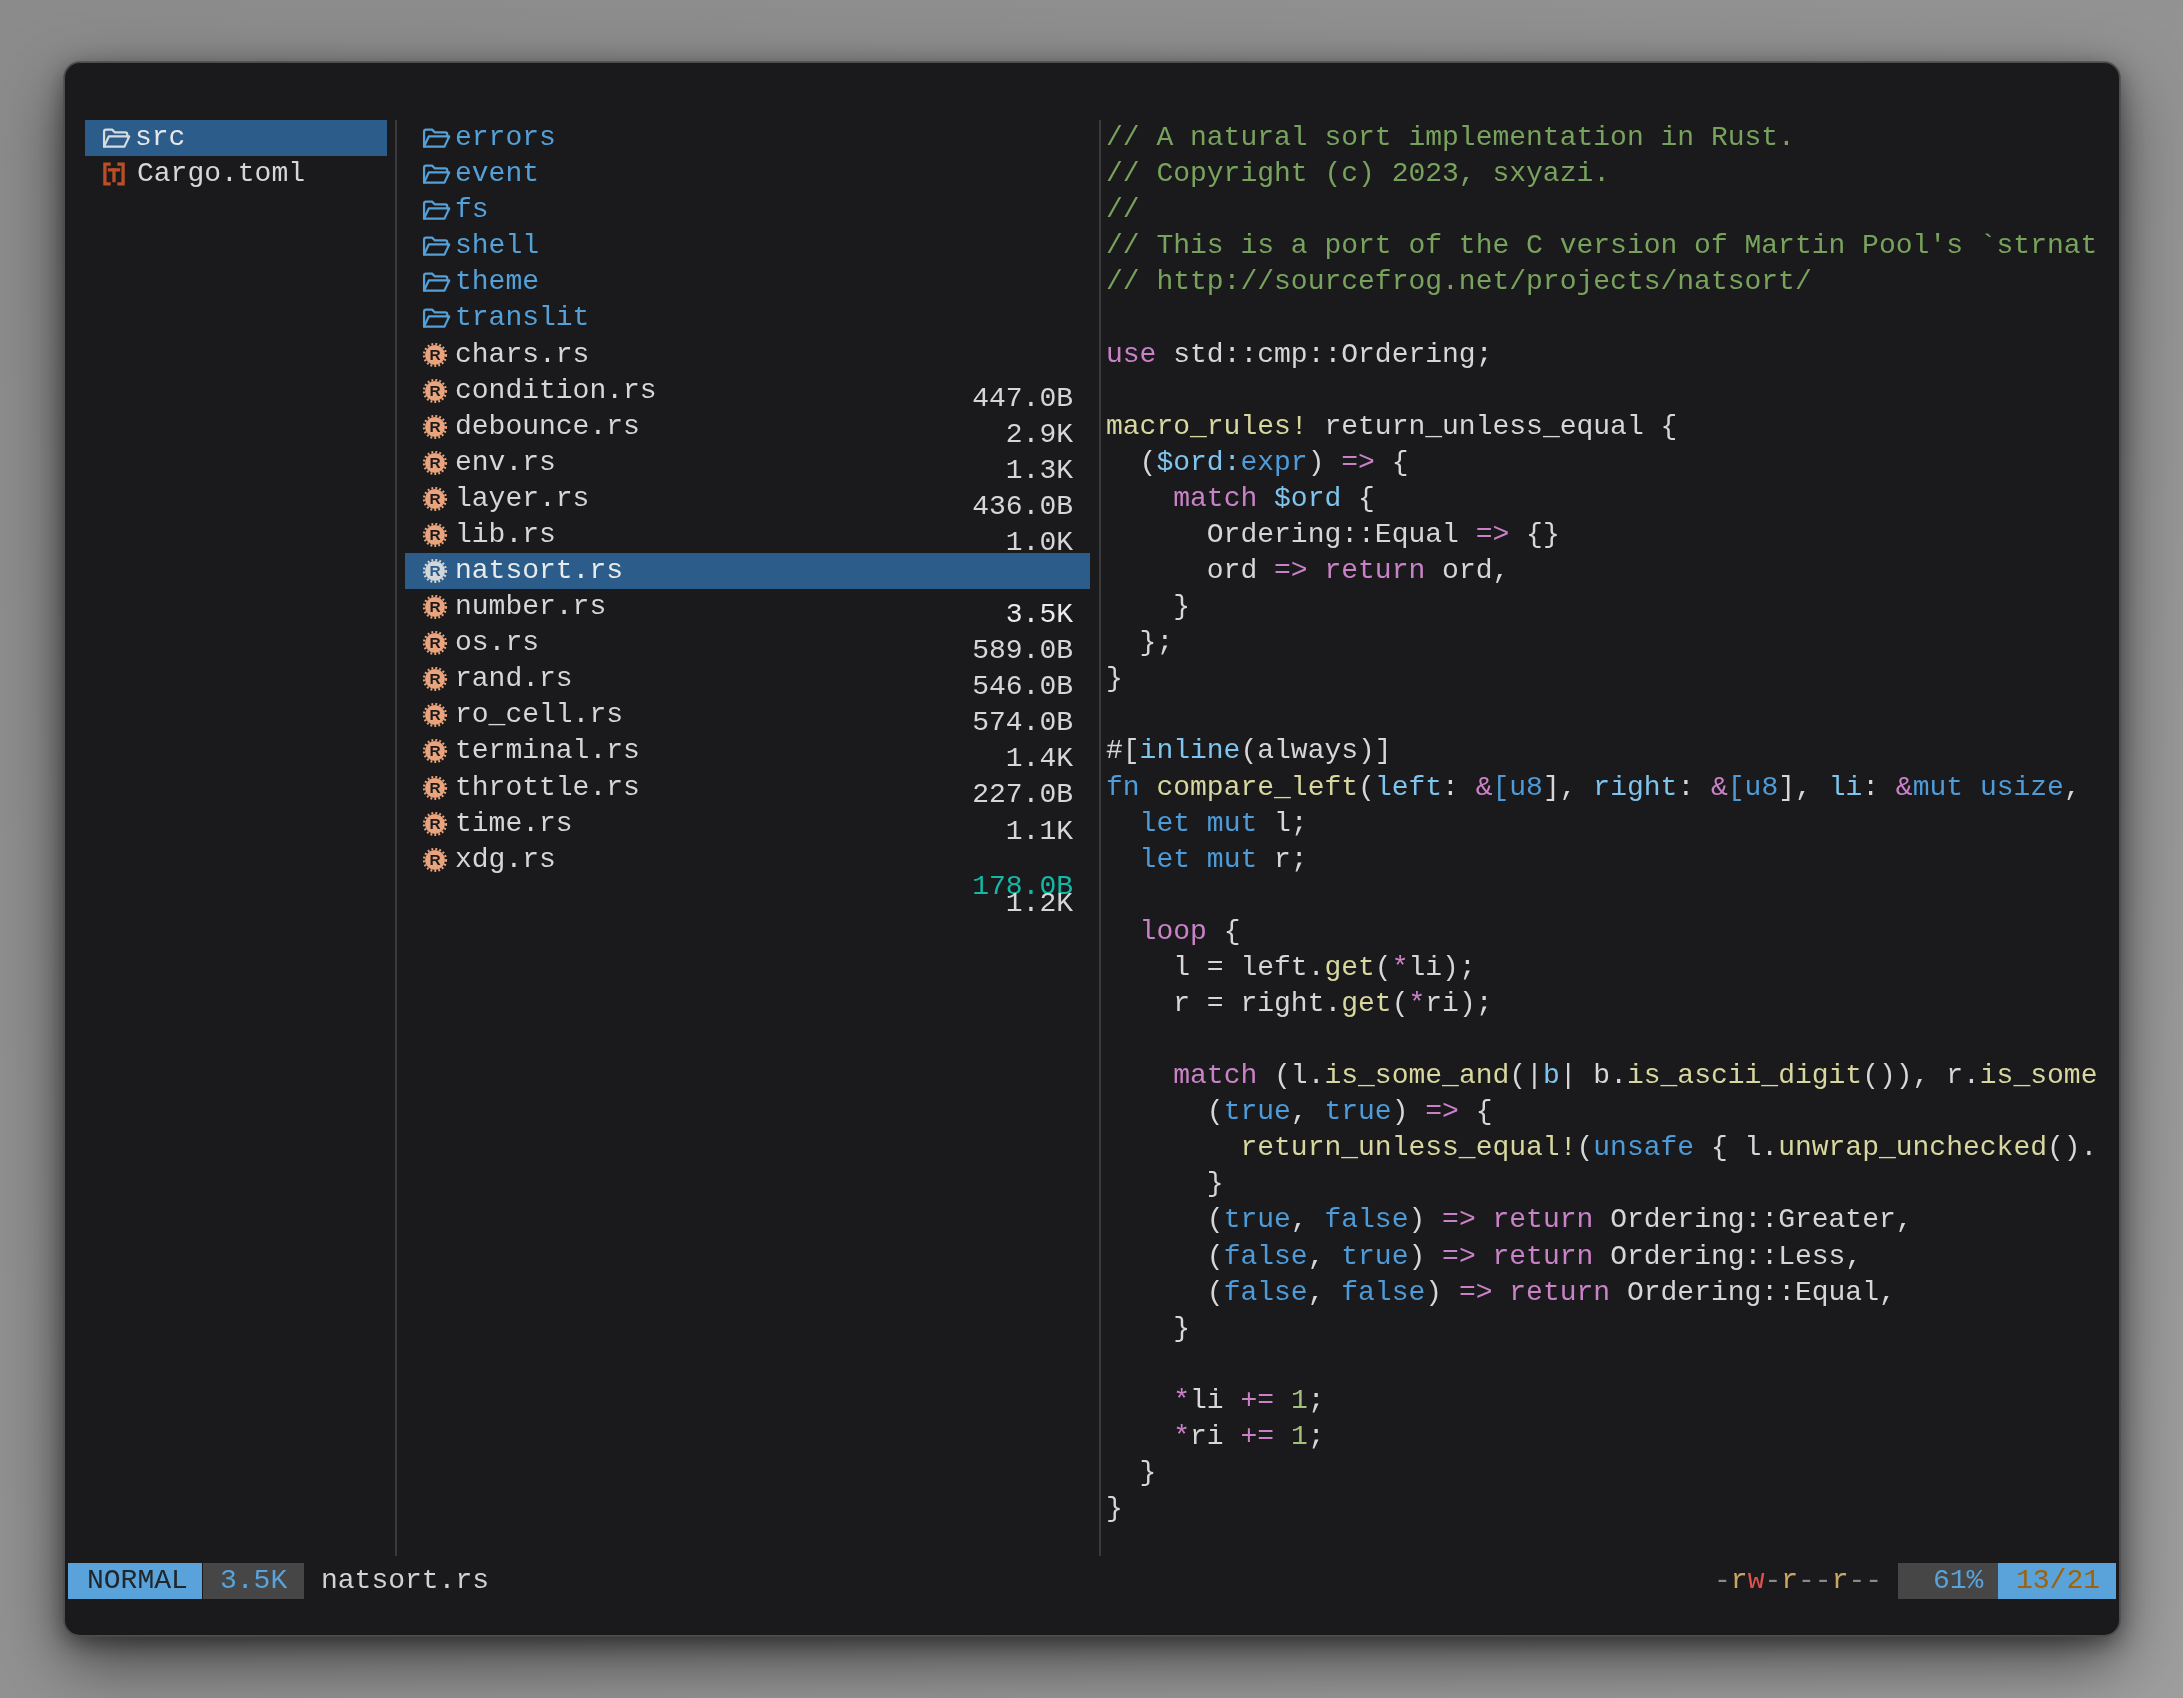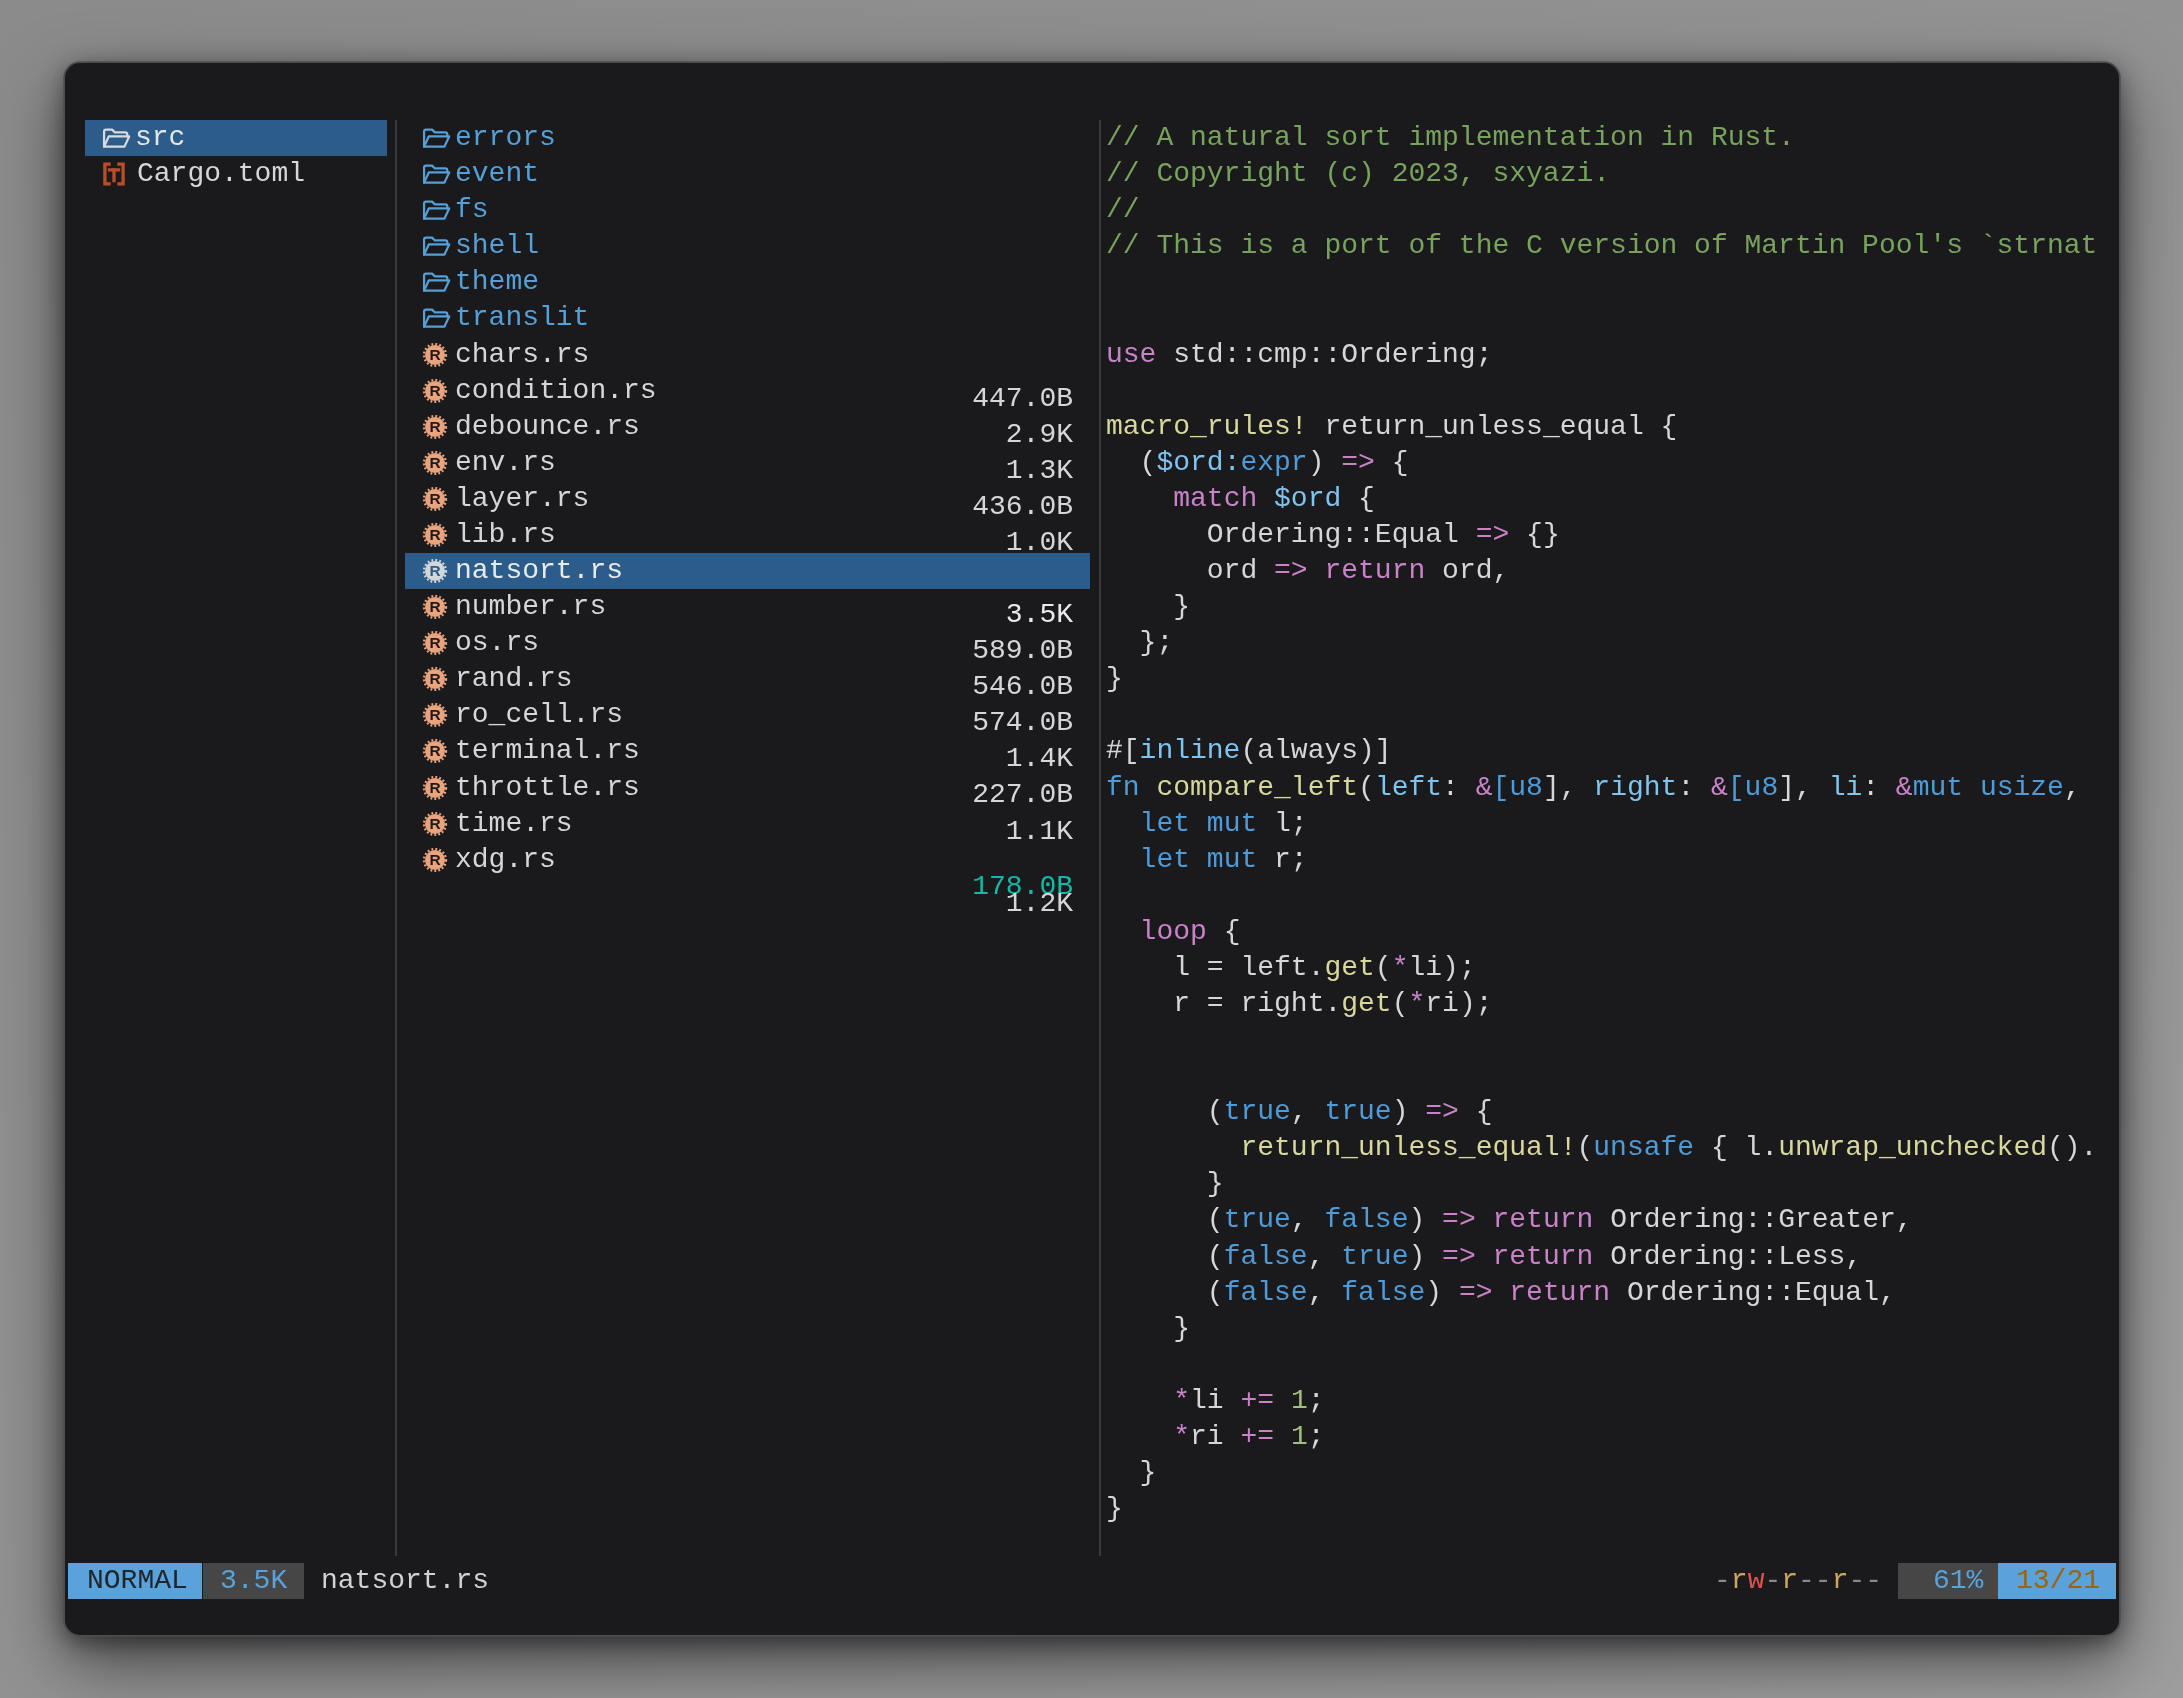--- a/index.html
+++ b/index.html
@@ -185,36 +185,38 @@
       <circle cx="15.5" cy="15.5" r="11.9" fill="#e9a47d"></circle>
       <text x="15.5" y="22" font-family="Liberation Sans, sans-serif" font-weight="bold" font-size="18.5" fill="#1a1a1c" text-anchor="middle">R</text>
     </svg>
 <div class="t" style="left:390px;top:779px;color:#d6d6d8">xdg.rs</div>
 <div class="t sz" style="top:779px;color:#d6d6d8">1.2K</div>
 <div id="prev">
       <div class="ln" style="top:57px"><span class="c">// A natural sort implementation in Rust.</span></div>
       <div class="ln" style="top:93px"><span class="c">// Copyright (c) 2023, sxyazi.</span></div>
       <div class="ln" style="top:129px"><span class="c">//</span></div>
       <div class="ln" style="top:165px"><span class="c">// This is a port of the C version of Martin Pool's `strnat</span></div>
+      <div class="ln" style="top:201px"><span class="c">// http://sourcefrog.net/projects/natsort/</span></div>
       <div class="ln" style="top:274px"><span class="p">use</span><span class="w"> std::cmp::Ordering;</span></div>
       <div class="ln" style="top:346px"><span class="y">macro_rules!</span><span class="w"> return_unless_equal {</span></div>
       <div class="ln" style="top:382px"><span class="w">  (</span><span class="l">$ord</span><span class="l">:</span><span class="b">expr</span><span class="w">) </span><span class="p">=&gt;</span><span class="w"> {</span></div>
       <div class="ln" style="top:418px"><span class="w">    </span><span class="p">match</span><span class="w"> </span><span class="l">$ord</span><span class="w"> {</span></div>
       <div class="ln" style="top:454px"><span class="w">      Ordering::Equal </span><span class="p">=&gt;</span><span class="w"> {}</span></div>
       <div class="ln" style="top:490px"><span class="w">      ord </span><span class="p">=&gt;</span><span class="w"> </span><span class="p">return</span><span class="w"> ord,</span></div>
       <div class="ln" style="top:526px"><span class="w">    }</span></div>
       <div class="ln" style="top:562px"><span class="w">  };</span></div>
       <div class="ln" style="top:598px"><span class="w">}</span></div>
       <div class="ln" style="top:670px"><span class="w">#[</span><span class="l">inline</span><span class="w">(always)]</span></div>
       <div class="ln" style="top:707px"><span class="b">fn</span><span class="w"> </span><span class="y">compare_left</span><span class="w">(</span><span class="l">left</span><span class="w">: </span><span class="p">&amp;</span><span class="b">[u8</span><span class="w">], </span><span class="l">right</span><span class="w">: </span><span class="p">&amp;</span><span class="b">[u8</span><span class="w">], </span><span class="l">li</span><span class="w">: </span><span class="p">&amp;</span><span class="b">mut usize</span><span class="w">,</span></div>
       <div class="ln" style="top:743px"><span class="w">  </span><span class="b">let</span><span class="w"> </span><span class="b">mut</span><span class="w"> l;</span></div>
       <div class="ln" style="top:779px"><span class="w">  </span><span class="b">let</span><span class="w"> </span><span class="b">mut</span><span class="w"> r;</span></div>
       <div class="ln" style="top:851px"><span class="w">  </span><span class="p">loop</span><span class="w"> {</span></div>
       <div class="ln" style="top:887px"><span class="w">    l = left.</span><span class="y">get</span><span class="w">(</span><span class="p">*</span><span class="w">li);</span></div>
       <div class="ln" style="top:923px"><span class="w">    r = right.</span><span class="y">get</span><span class="w">(</span><span class="p">*</span><span class="w">ri);</span></div>
+      <div class="ln" style="top:995px"><span class="w">    </span><span class="p">match</span><span class="w"> (l.</span><span class="y">is_some_and</span><span class="w">(|</span><span class="l">b</span><span class="w">| b.</span><span class="y">is_ascii_digit</span><span class="w">()), r.</span><span class="y">is_some</span></div>
       <div class="ln" style="top:1031px"><span class="w">      (</span><span class="b">true</span><span class="w">, </span><span class="b">true</span><span class="w">) </span><span class="p">=&gt;</span><span class="w"> {</span></div>
       <div class="ln" style="top:1067px"><span class="w">        </span><span class="y">return_unless_equal!</span><span class="w">(</span><span class="b">unsafe</span><span class="w"> { l.</span><span class="y">unwrap_unchecked</span><span class="w">().</span></div>
       <div class="ln" style="top:1103px"><span class="w">      }</span></div>
       <div class="ln" style="top:1139px"><span class="w">      (</span><span class="b">true</span><span class="w">, </span><span class="b">false</span><span class="w">) </span><span class="p">=&gt;</span><span class="w"> </span><span class="p">return</span><span class="w"> Ordering::Greater,</span></div>
       <div class="ln" style="top:1176px"><span class="w">      (</span><span class="b">false</span><span class="w">, </span><span class="b">true</span><span class="w">) </span><span class="p">=&gt;</span><span class="w"> </span><span class="p">return</span><span class="w"> Ordering::Less,</span></div>
       <div class="ln" style="top:1212px"><span class="w">      (</span><span class="b">false</span><span class="w">, </span><span class="b">false</span><span class="w">) </span><span class="p">=&gt;</span><span class="w"> </span><span class="p">return</span><span class="w"> Ordering::Equal,</span></div>
       <div class="ln" style="top:1248px"><span class="w">    }</span></div>
       <div class="ln" style="top:1320px"><span class="w">    </span><span class="p">*</span><span class="w">li </span><span class="p">+=</span><span class="w"> </span><span class="g">1</span><span class="w">;</span></div>
       <div class="ln" style="top:1356px"><span class="w">    </span><span class="p">*</span><span class="w">ri </span><span class="p">+=</span><span class="w"> </span><span class="g">1</span><span class="w">;</span></div>
       <div class="ln" style="top:1392px"><span class="w">  }</span></div>

